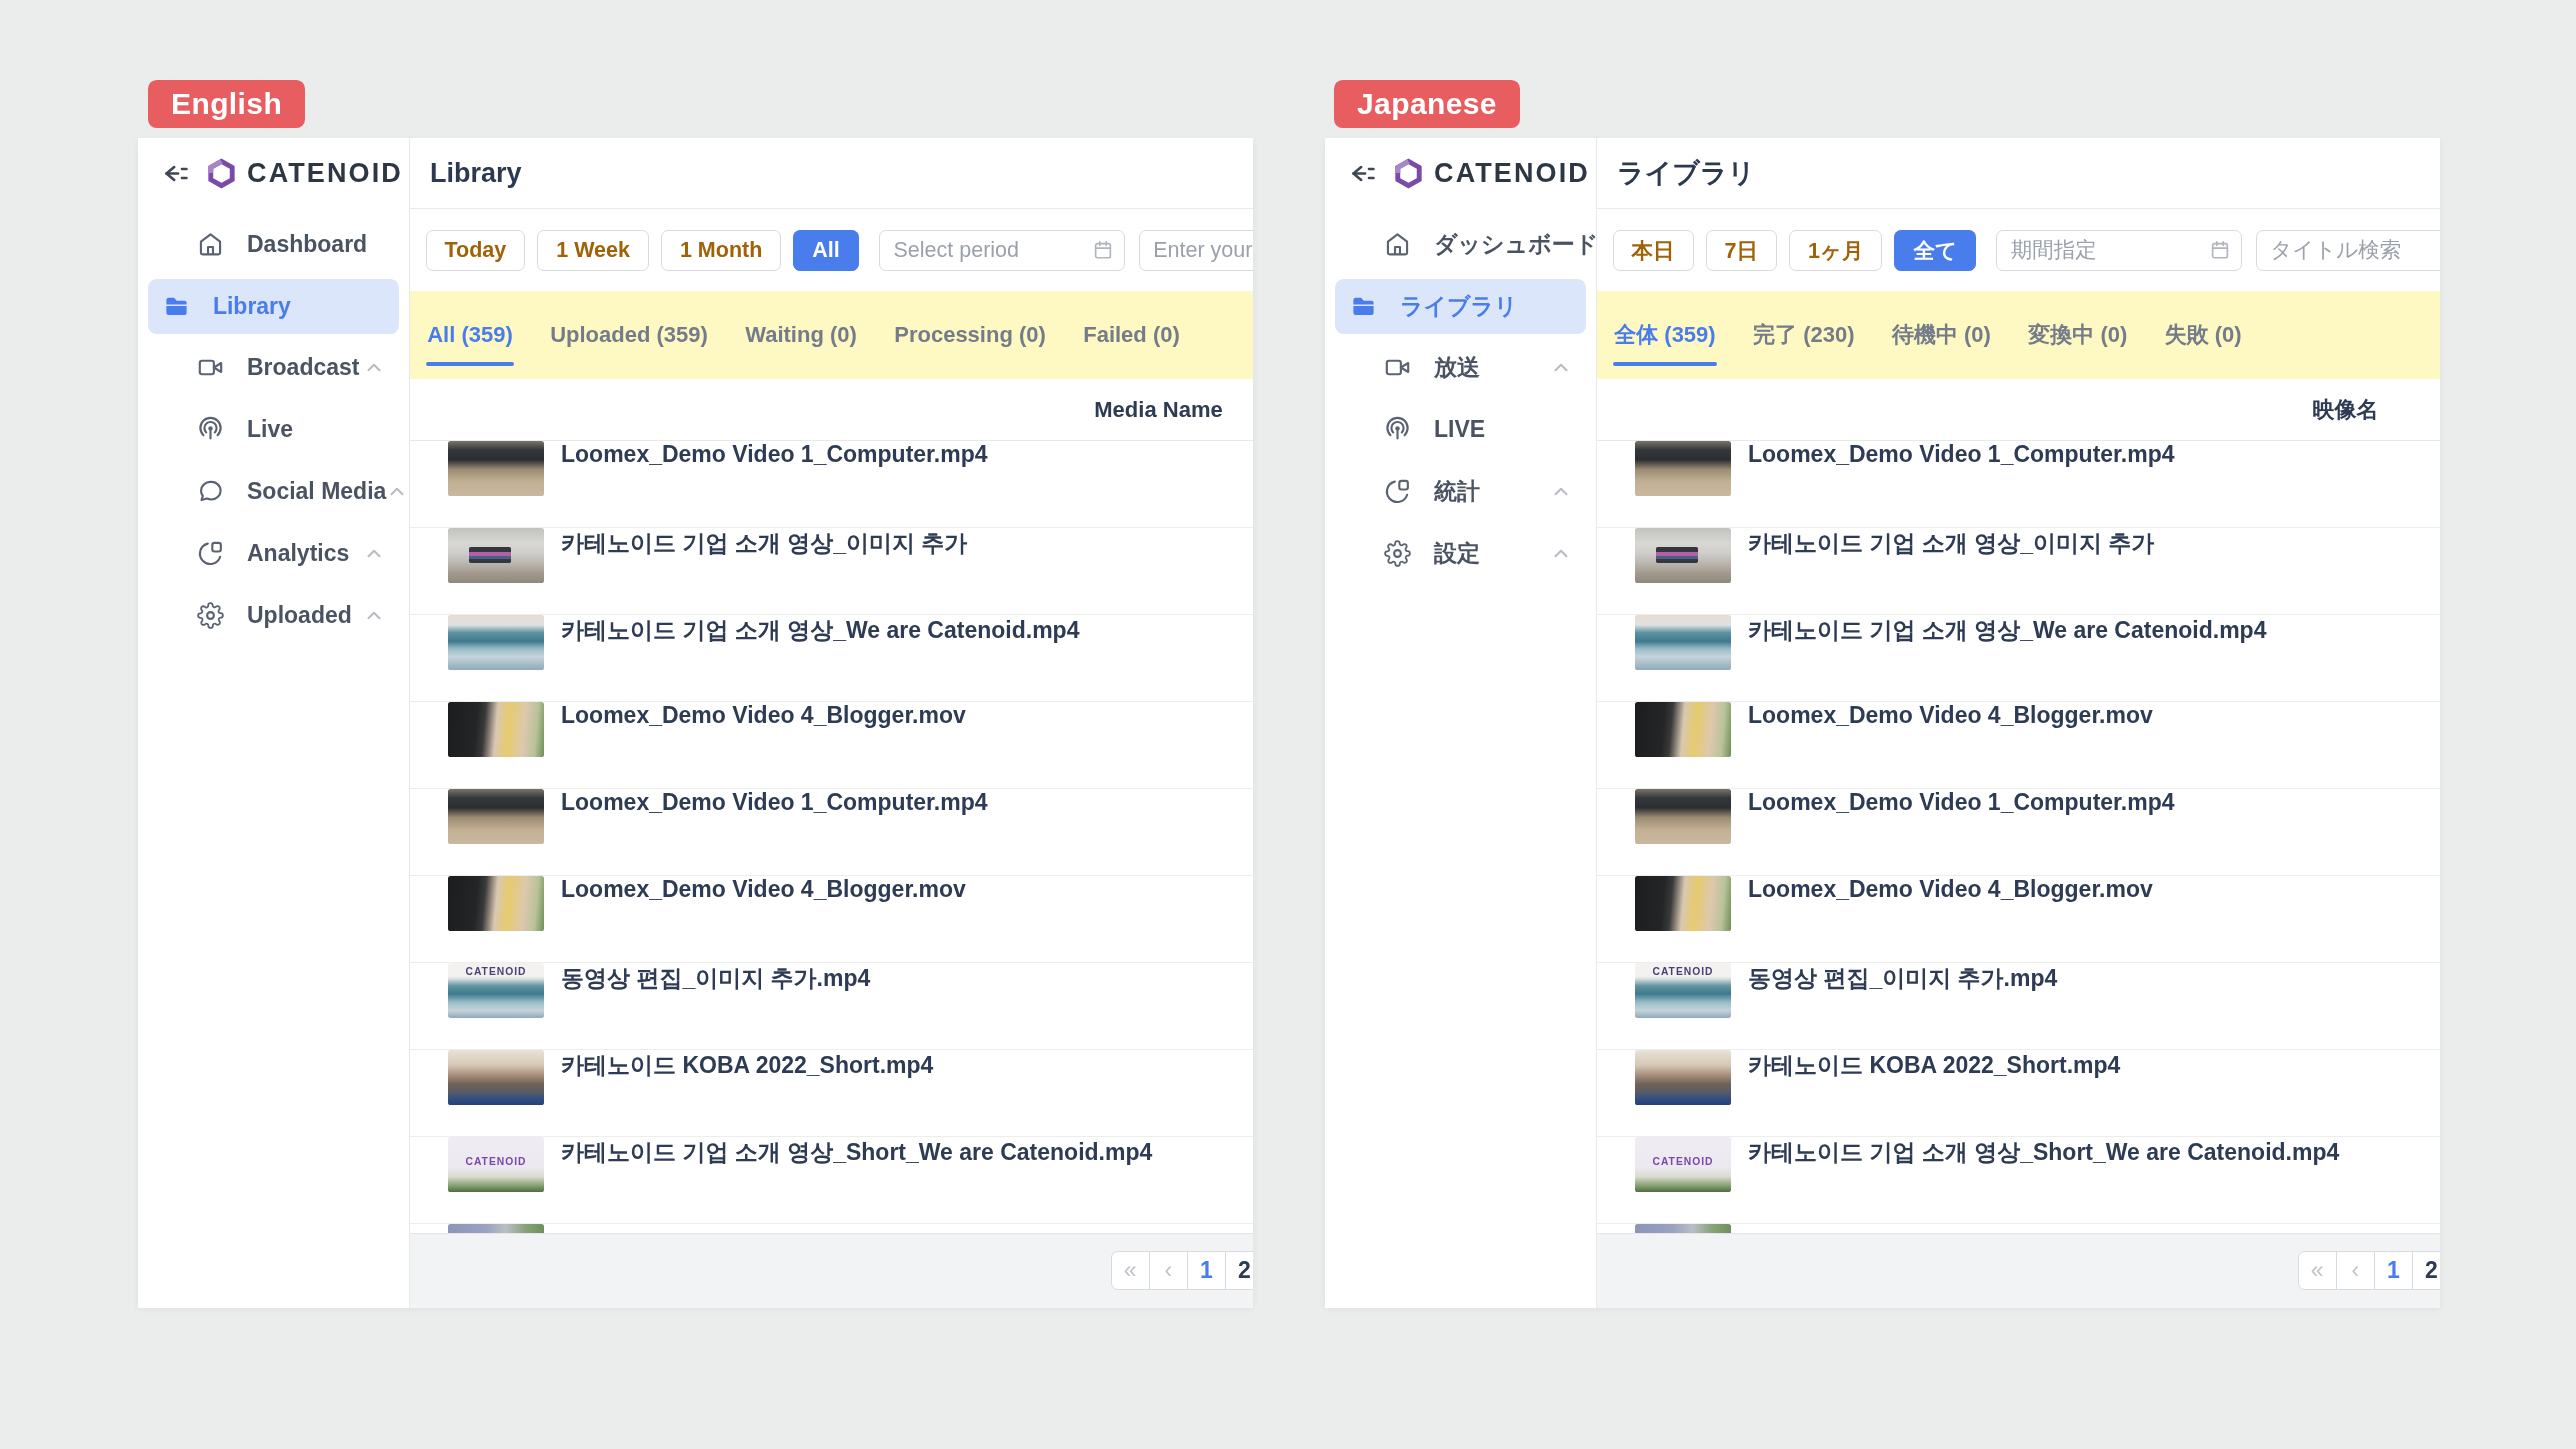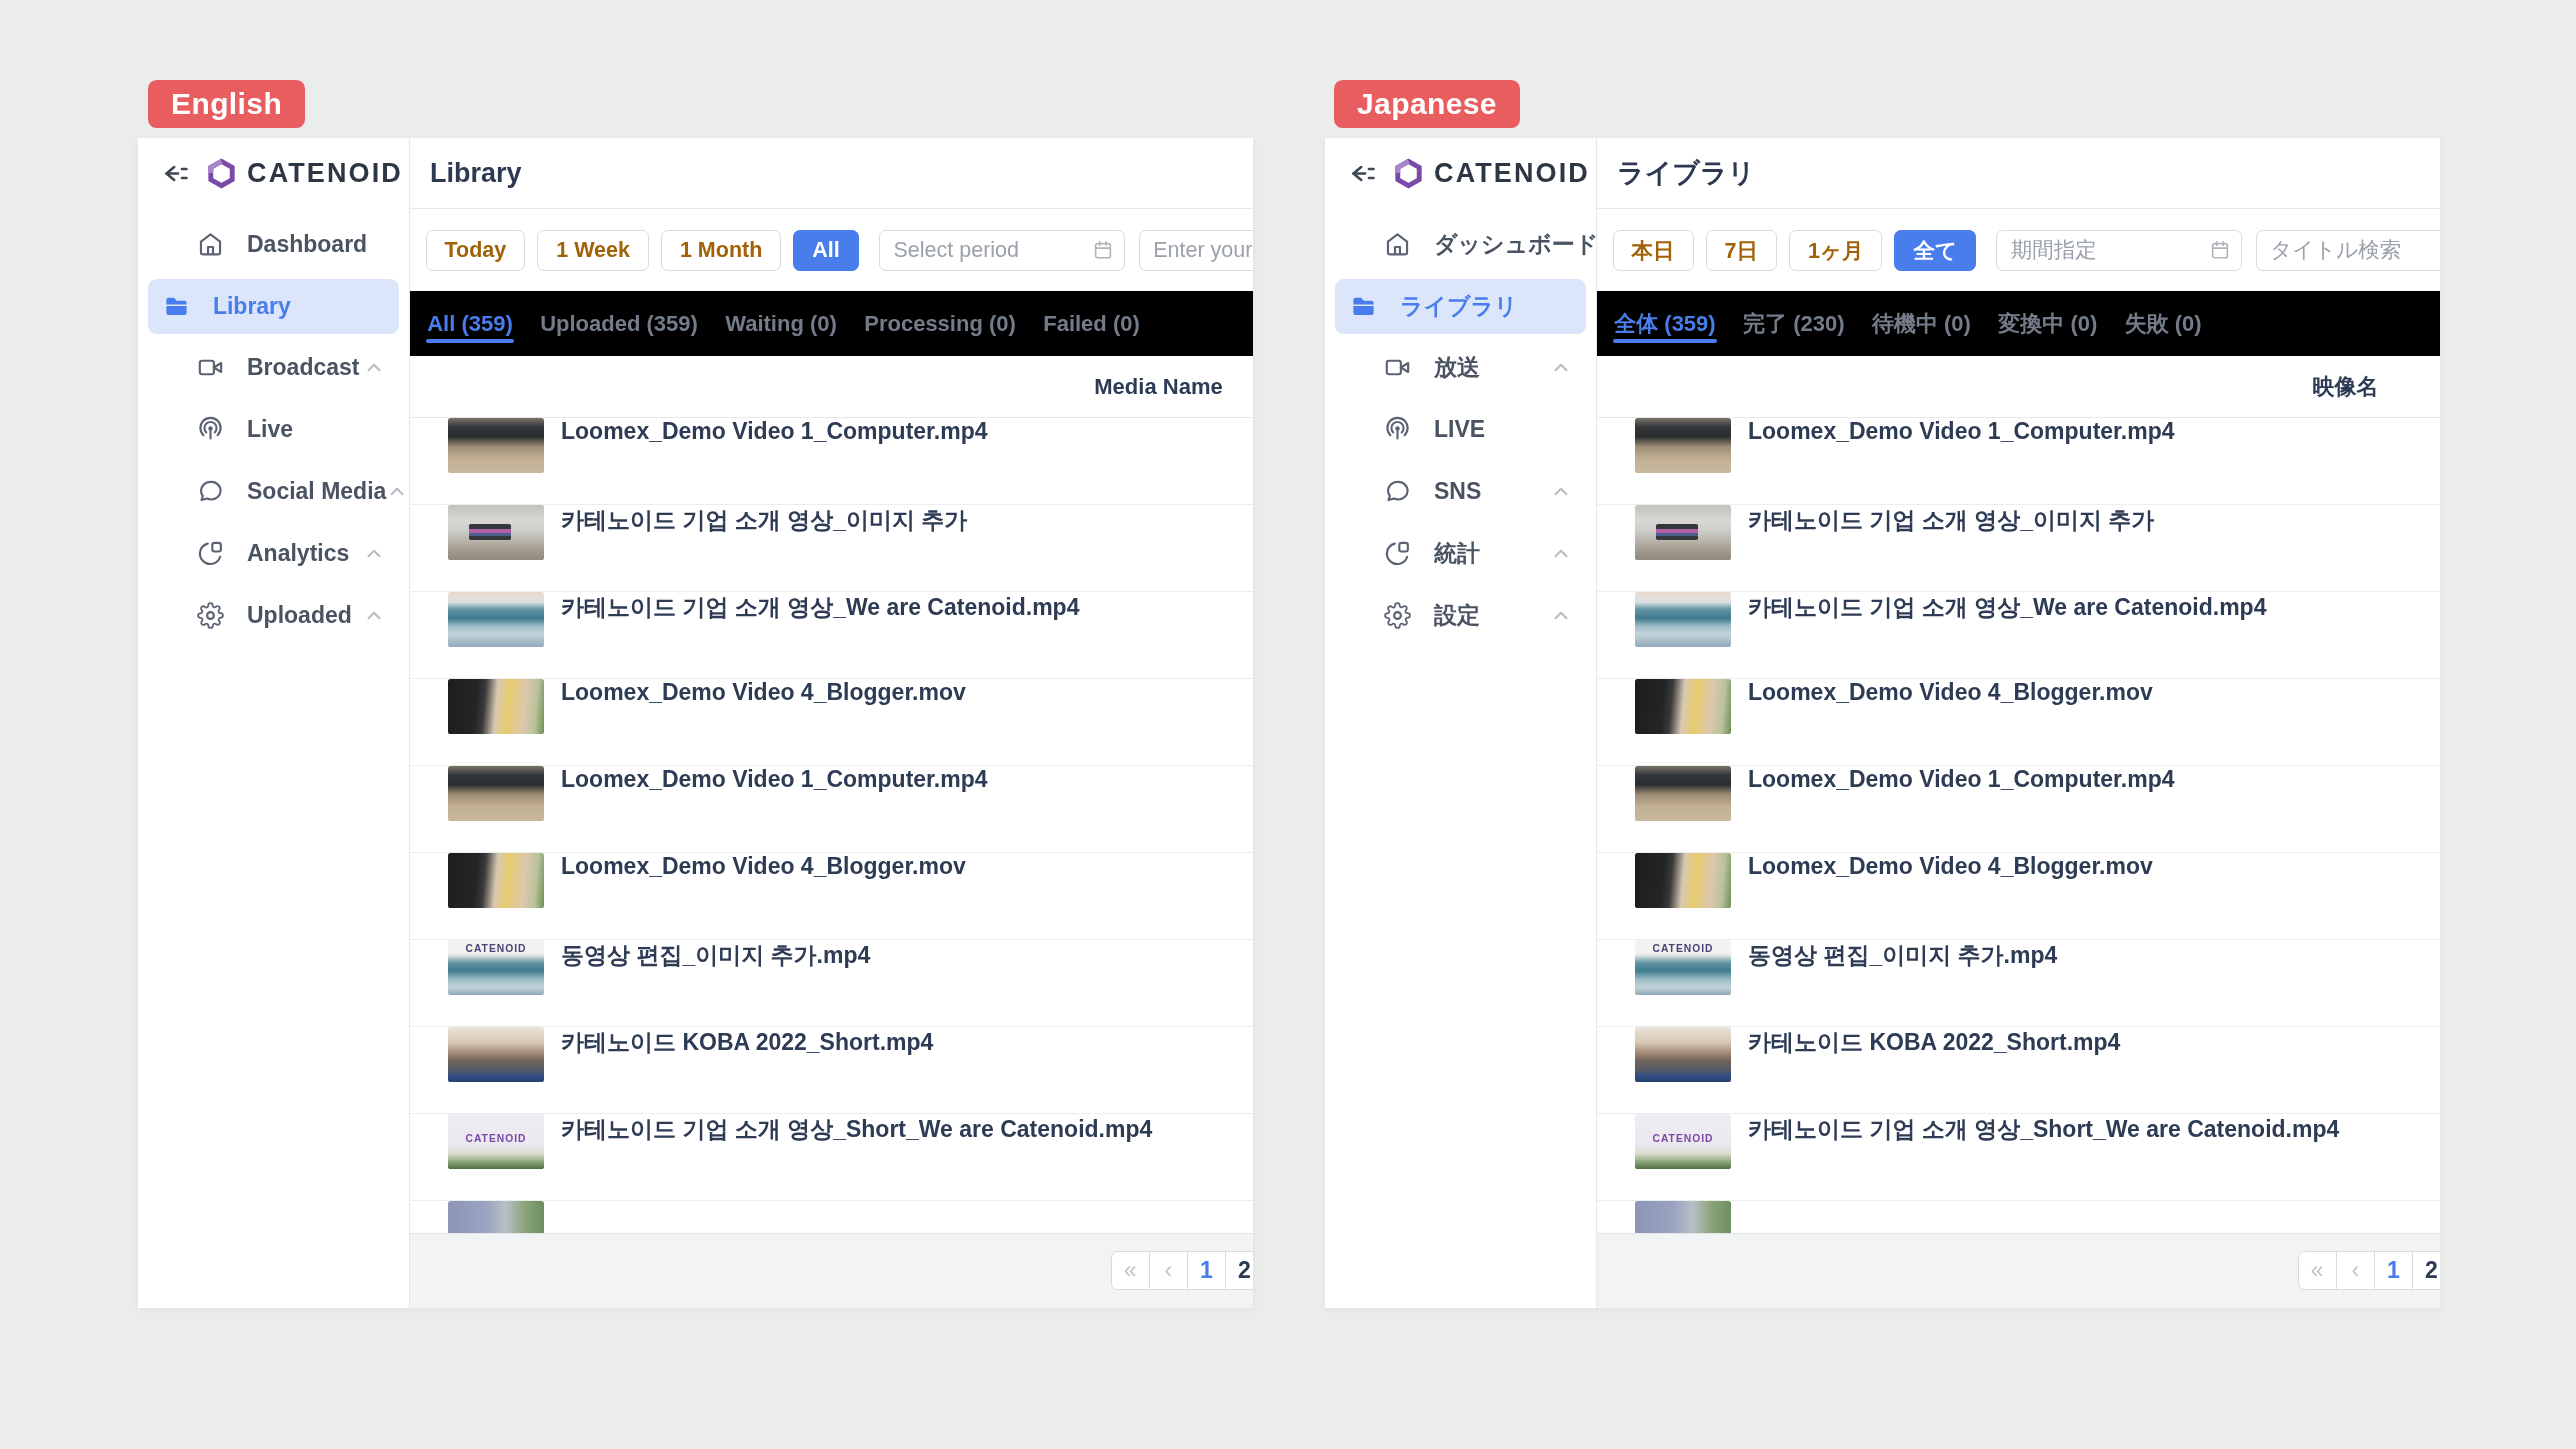--- a/index.html
+++ b/index.html
@@ -55,21 +55,21 @@
   .input-wrap{position:relative;flex:none;}
   input.field{height:41px;border:0.9px solid #d8dade;border-radius:6.9px;font-size:21.5px;color:#4a5362;
     padding:0 13.7px;box-sizing:border-box;font-family:inherit;background:#fff;}
   input.field::placeholder{color:#9ba1ab;}
   .date-wrap{margin-left:8px;}
   .date-input{width:246px;padding-right:45px;}
   .cal-icon{position:absolute;right:11px;top:9.4px;width:22px;height:22px;color:#b0b5bd;pointer-events:none;}
   .kw-wrap{margin-left:13.7px;}
   .kw-input{width:240px;}
 
-  .tabs-band{height:65px;flex:none;background:#000000;display:flex;align-items:stretch;padding-left:15.5px;gap:24px;}
+  .tabs-band{height:88px;flex:none;background:#fef9c3;display:flex;align-items:stretch;padding-left:15.5px;gap:34px;}
   .tab{position:relative;display:flex;align-items:center;font-size:22px;font-weight:bold;color:#747c89;
     padding:0 1.7px;cursor:pointer;white-space:nowrap;}
   .tab.active{color:#4a7dec;}
   .tab.active::after{content:"";position:absolute;left:0;right:0;bottom:13px;height:4.3px;border-radius:2.6px;background:#4a7dec;}
 
   .table-head{height:61px;flex:none;border-bottom:0.9px solid #e7e8ea;display:flex;justify-content:flex-end;align-items:center;background:#fff;}
   .th-cell{width:189px;text-align:center;font-size:22px;font-weight:bold;color:#2e3b54;}
 
   .rows{flex:1;overflow:hidden;background:#fff;}
   .mrow{height:87px;border-bottom:0.9px solid #eceded;display:flex;align-items:flex-start;padding-left:38px;box-sizing:border-box;cursor:pointer;}
@@ -363,29 +363,20 @@
           </svg>
       </div>
       <div class="nav-item">
         <svg class="ni-icon" viewBox="0 0 24 24">
             <use href="#ic-live"></use>
           </svg>
         <span class="ni-label">LIVE</span>
       </div>
       <div class="nav-item">
         <svg class="ni-icon" viewBox="0 0 24 24">
-            <use href="#ic-chat"></use>
-          </svg>
-        <span class="ni-label">SNS</span>
-        <svg class="chev" viewBox="0 0 24 24">
-            <use href="#ic-chevup"></use>
-          </svg>
-      </div>
-      <div class="nav-item">
-        <svg class="ni-icon" viewBox="0 0 24 24">
             <use href="#ic-pie"></use>
           </svg>
         <span class="ni-label">統計</span>
         <svg class="chev" viewBox="0 0 24 24">
             <use href="#ic-chevup"></use>
           </svg>
       </div>
       <div class="nav-item">
         <svg class="ni-icon" viewBox="0 0 24 24">
             <use href="#ic-gear"></use>

